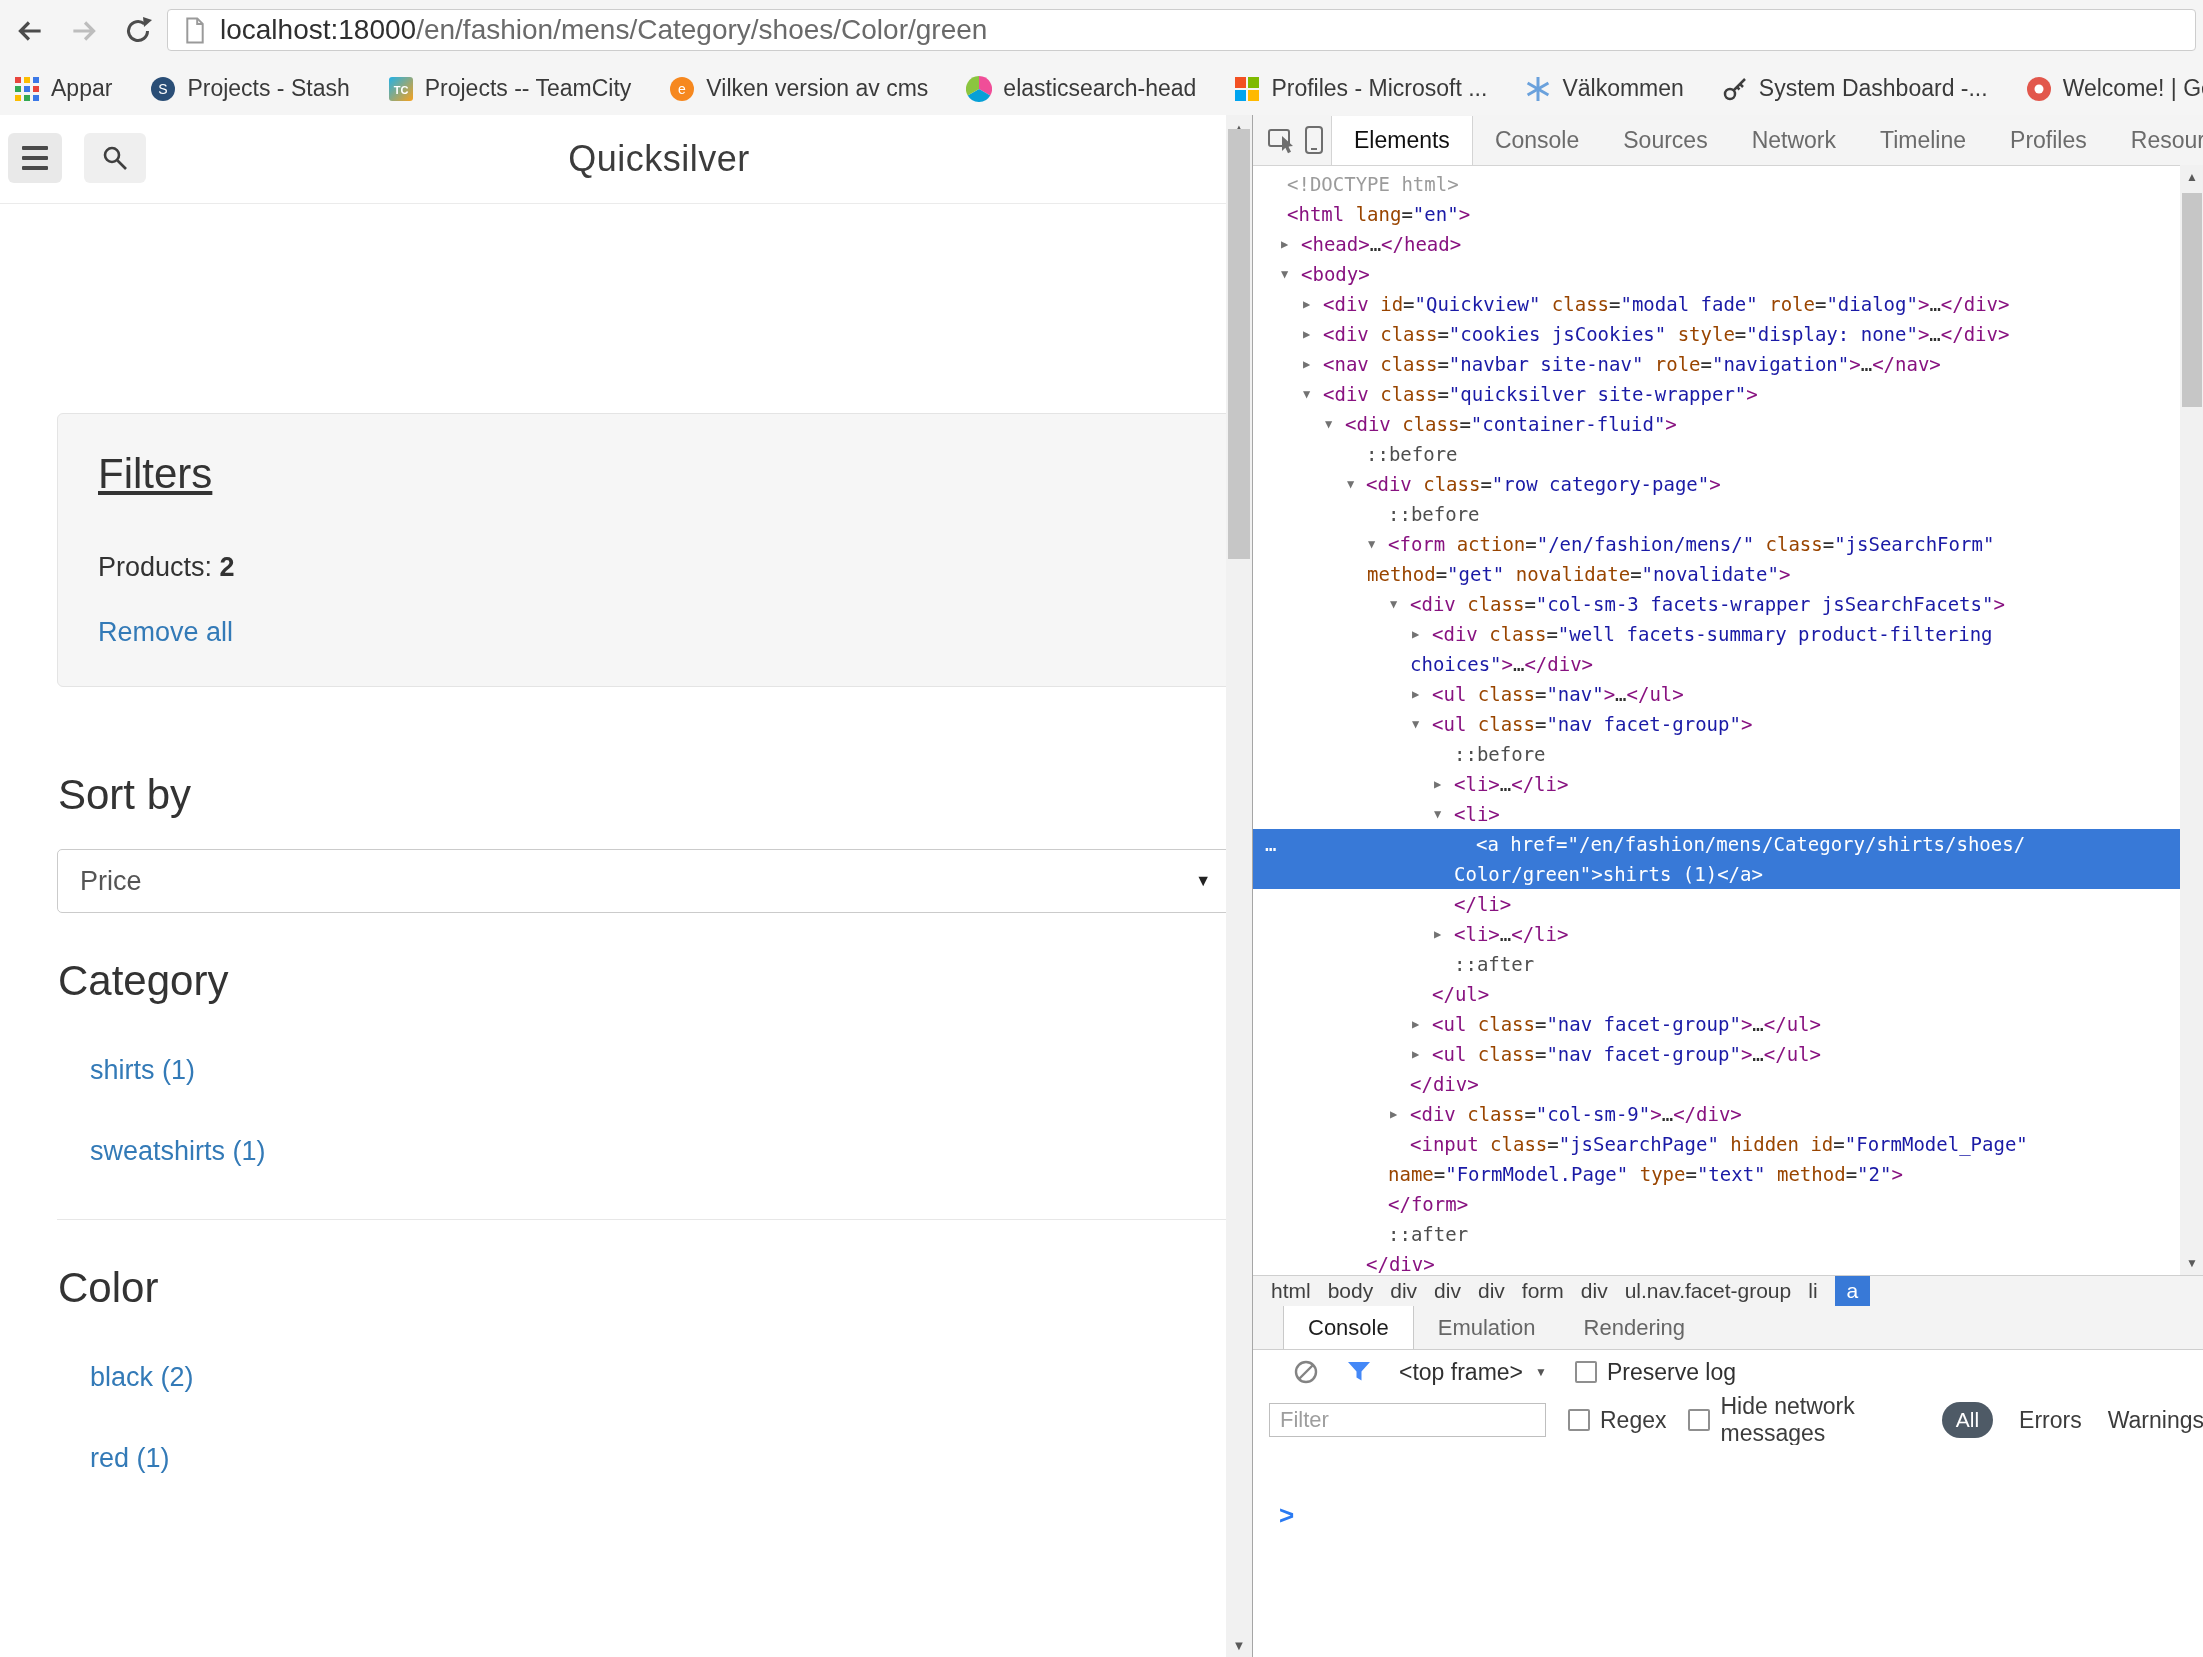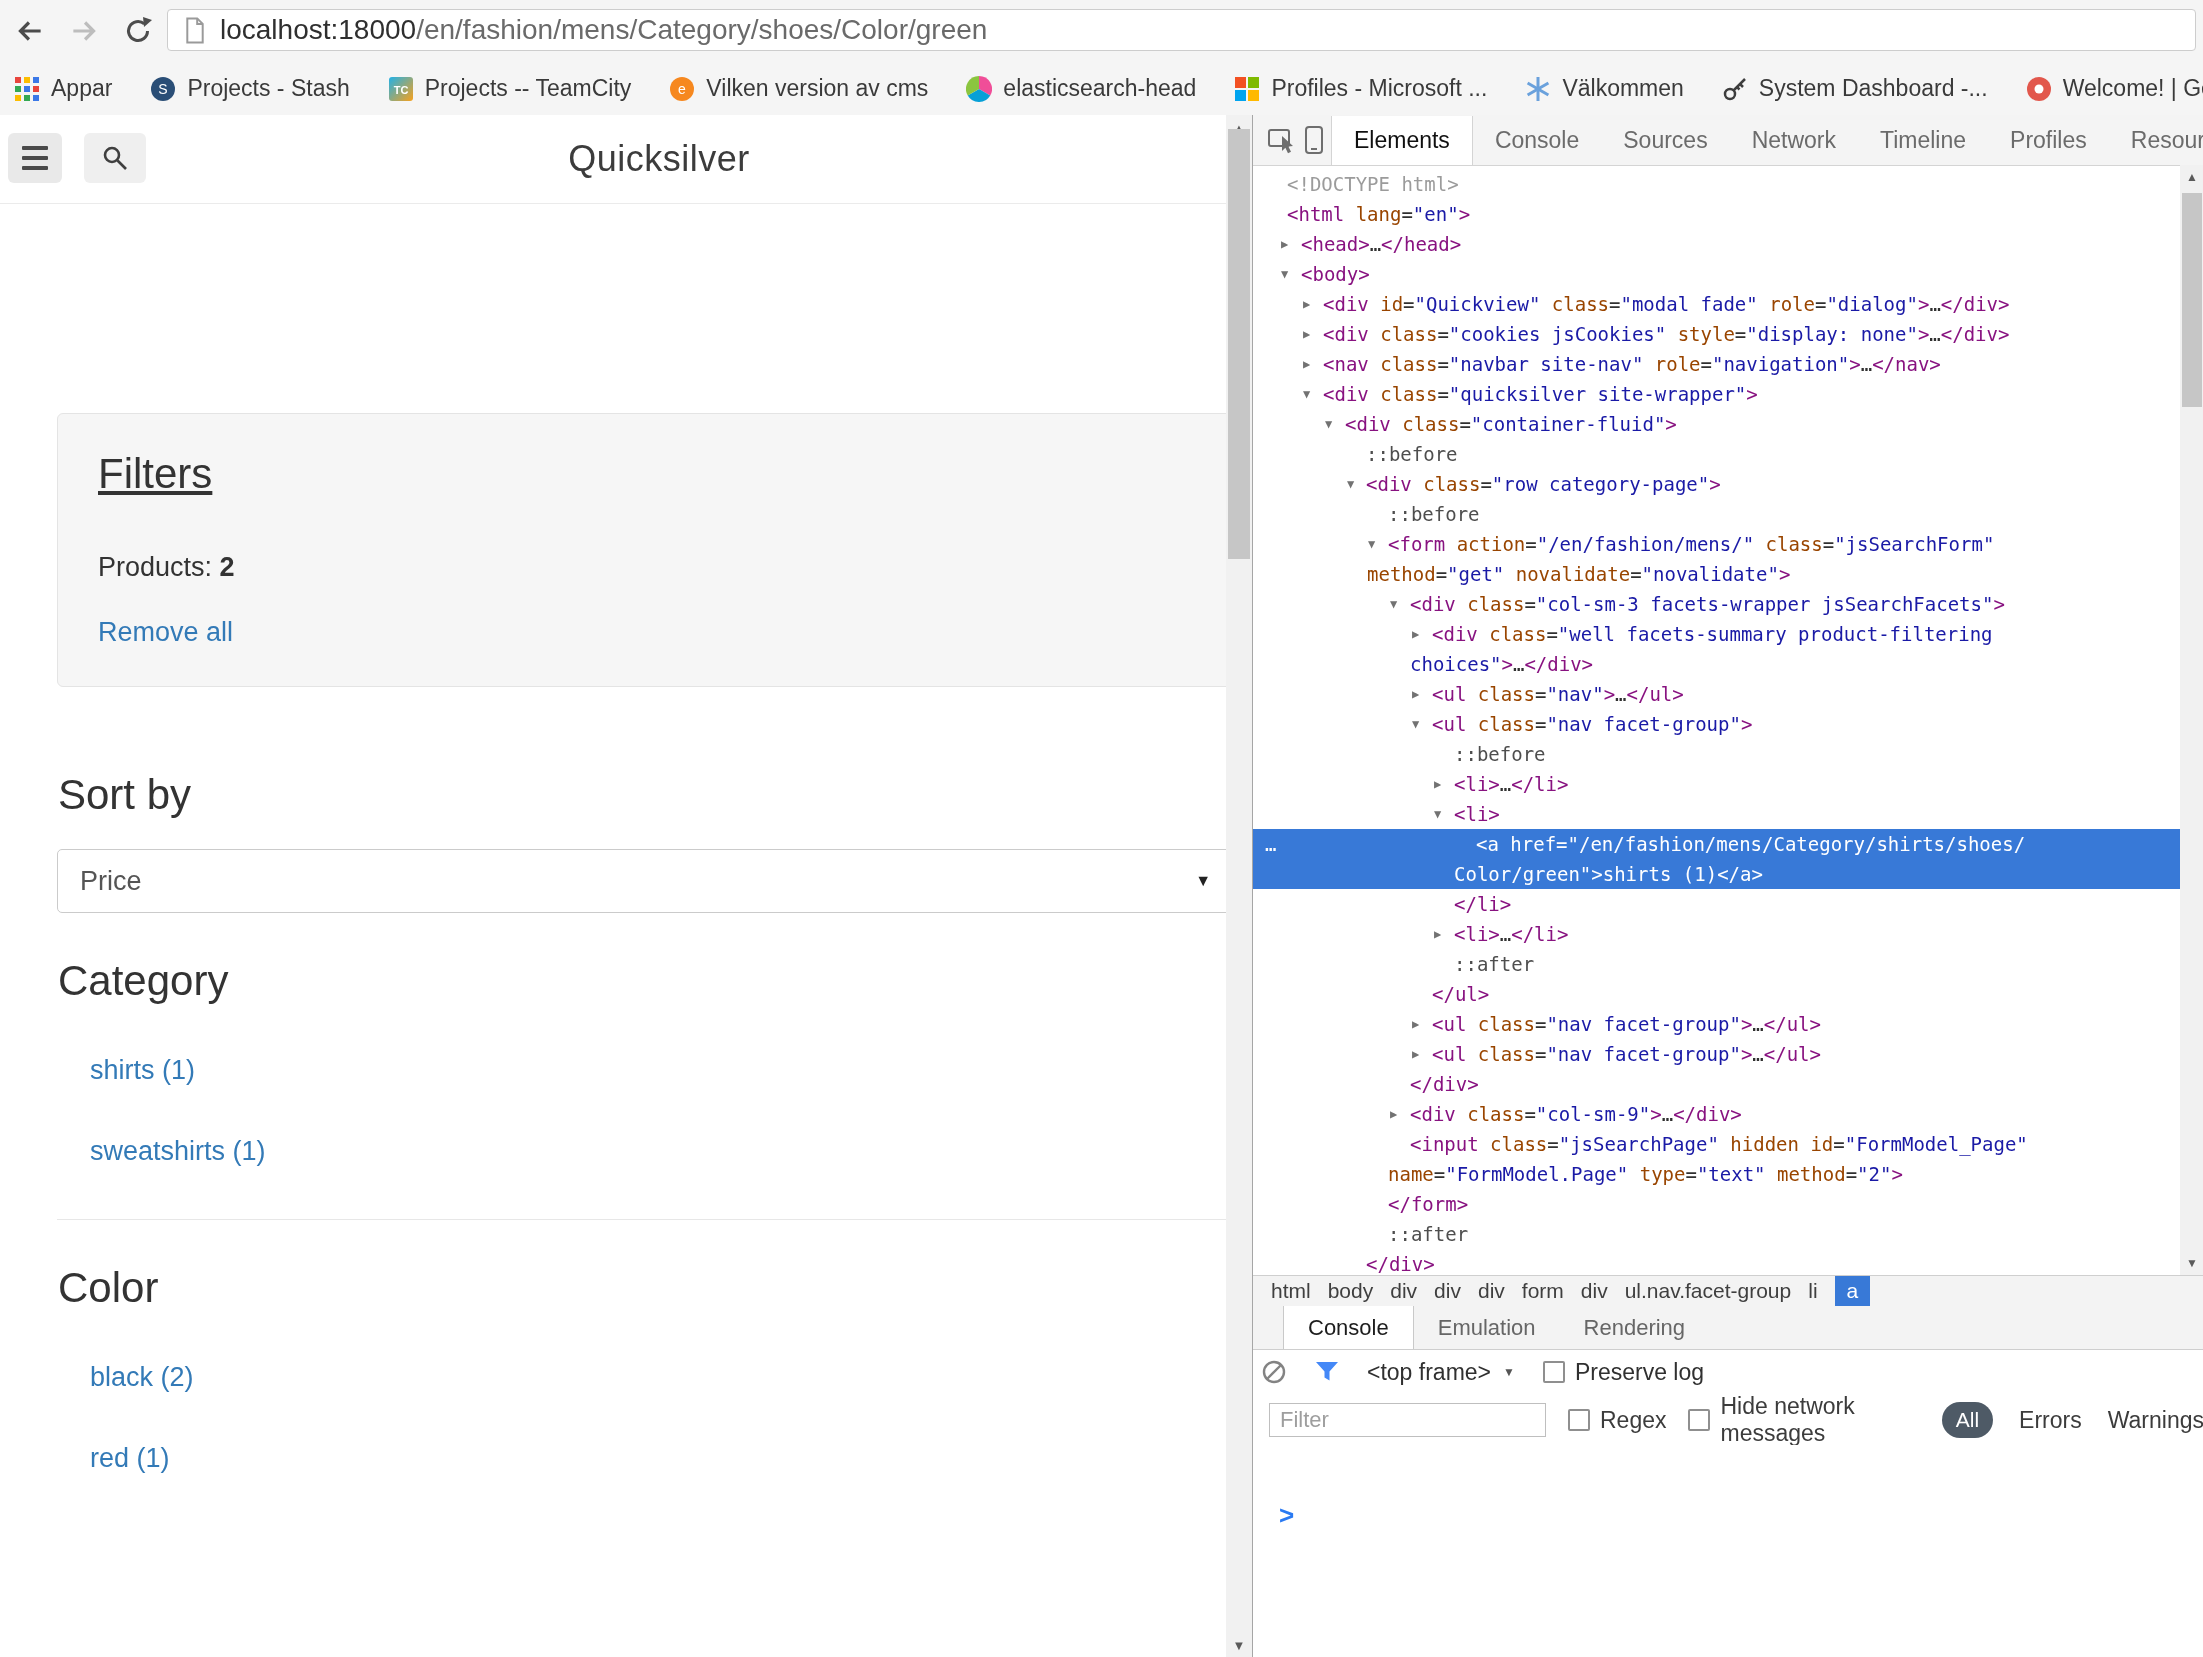--- a/index.html
+++ b/index.html
@@ -85,21 +85,21 @@
           display:flex;align-items:center;padding-left:18px;gap:17px;font-size:21px;color:#3f3f3f;overflow:hidden;}
   .crumb{flex:none;cursor:pointer;}
   .crumb.active{background:#3879d7;color:#fff;padding:3px 12px;}
 
   .drawer-tabs{position:absolute;top:1191px;height:44px;left:0;right:0;background:#f3f3f3;border-bottom:1px solid #cecece;
                display:flex;align-items:stretch;padding-left:30px;box-sizing:border-box;}
   .drawer-tab{height:43px;line-height:43px;padding:0 24px;font-size:22px;color:#666;flex:none;cursor:pointer;}
   .drawer-tab.active{background:#fff;color:#1d1d1d;border-left:1px solid #c9c9c9;border-right:1px solid #c9c9c9;}
 
   .con-toolbar{position:absolute;top:1235px;height:44px;left:0;right:0;background:#fff;border-bottom:1px solid #e5e5e5;
-               display:flex;align-items:center;padding-left:8px;gap:28px;font-size:23px;color:#303030;}
+               display:flex;align-items:center;padding-left:40px;gap:28px;font-size:23px;color:#303030;}
   .tool-icon{display:flex;align-items:center;justify-content:center;cursor:pointer;}
   .frame-sel{display:flex;align-items:center;gap:12px;cursor:pointer;}
   .frame-sel .caret{font-size:12px;color:#555;}
   .cbgroup{display:flex;align-items:center;gap:10px;}
   .cb{width:18px;height:18px;border:2px solid #8f8f8f;border-radius:2px;background:#fff;flex:none;cursor:pointer;}
 
   .con-filterrow{position:absolute;top:1279px;height:52px;left:0;right:0;background:#fff;border-bottom:1px solid #efefef;
                  display:flex;align-items:center;padding-left:16px;gap:22px;font-size:23px;color:#3c3c3c;overflow:hidden;}
   .filter-input{width:277px;height:34px;border:1px solid #bfbfbf;font-size:22px;padding:0 10px;color:#333;
                 font-family:"Liberation Sans",sans-serif;box-sizing:border-box;flex:none;}

